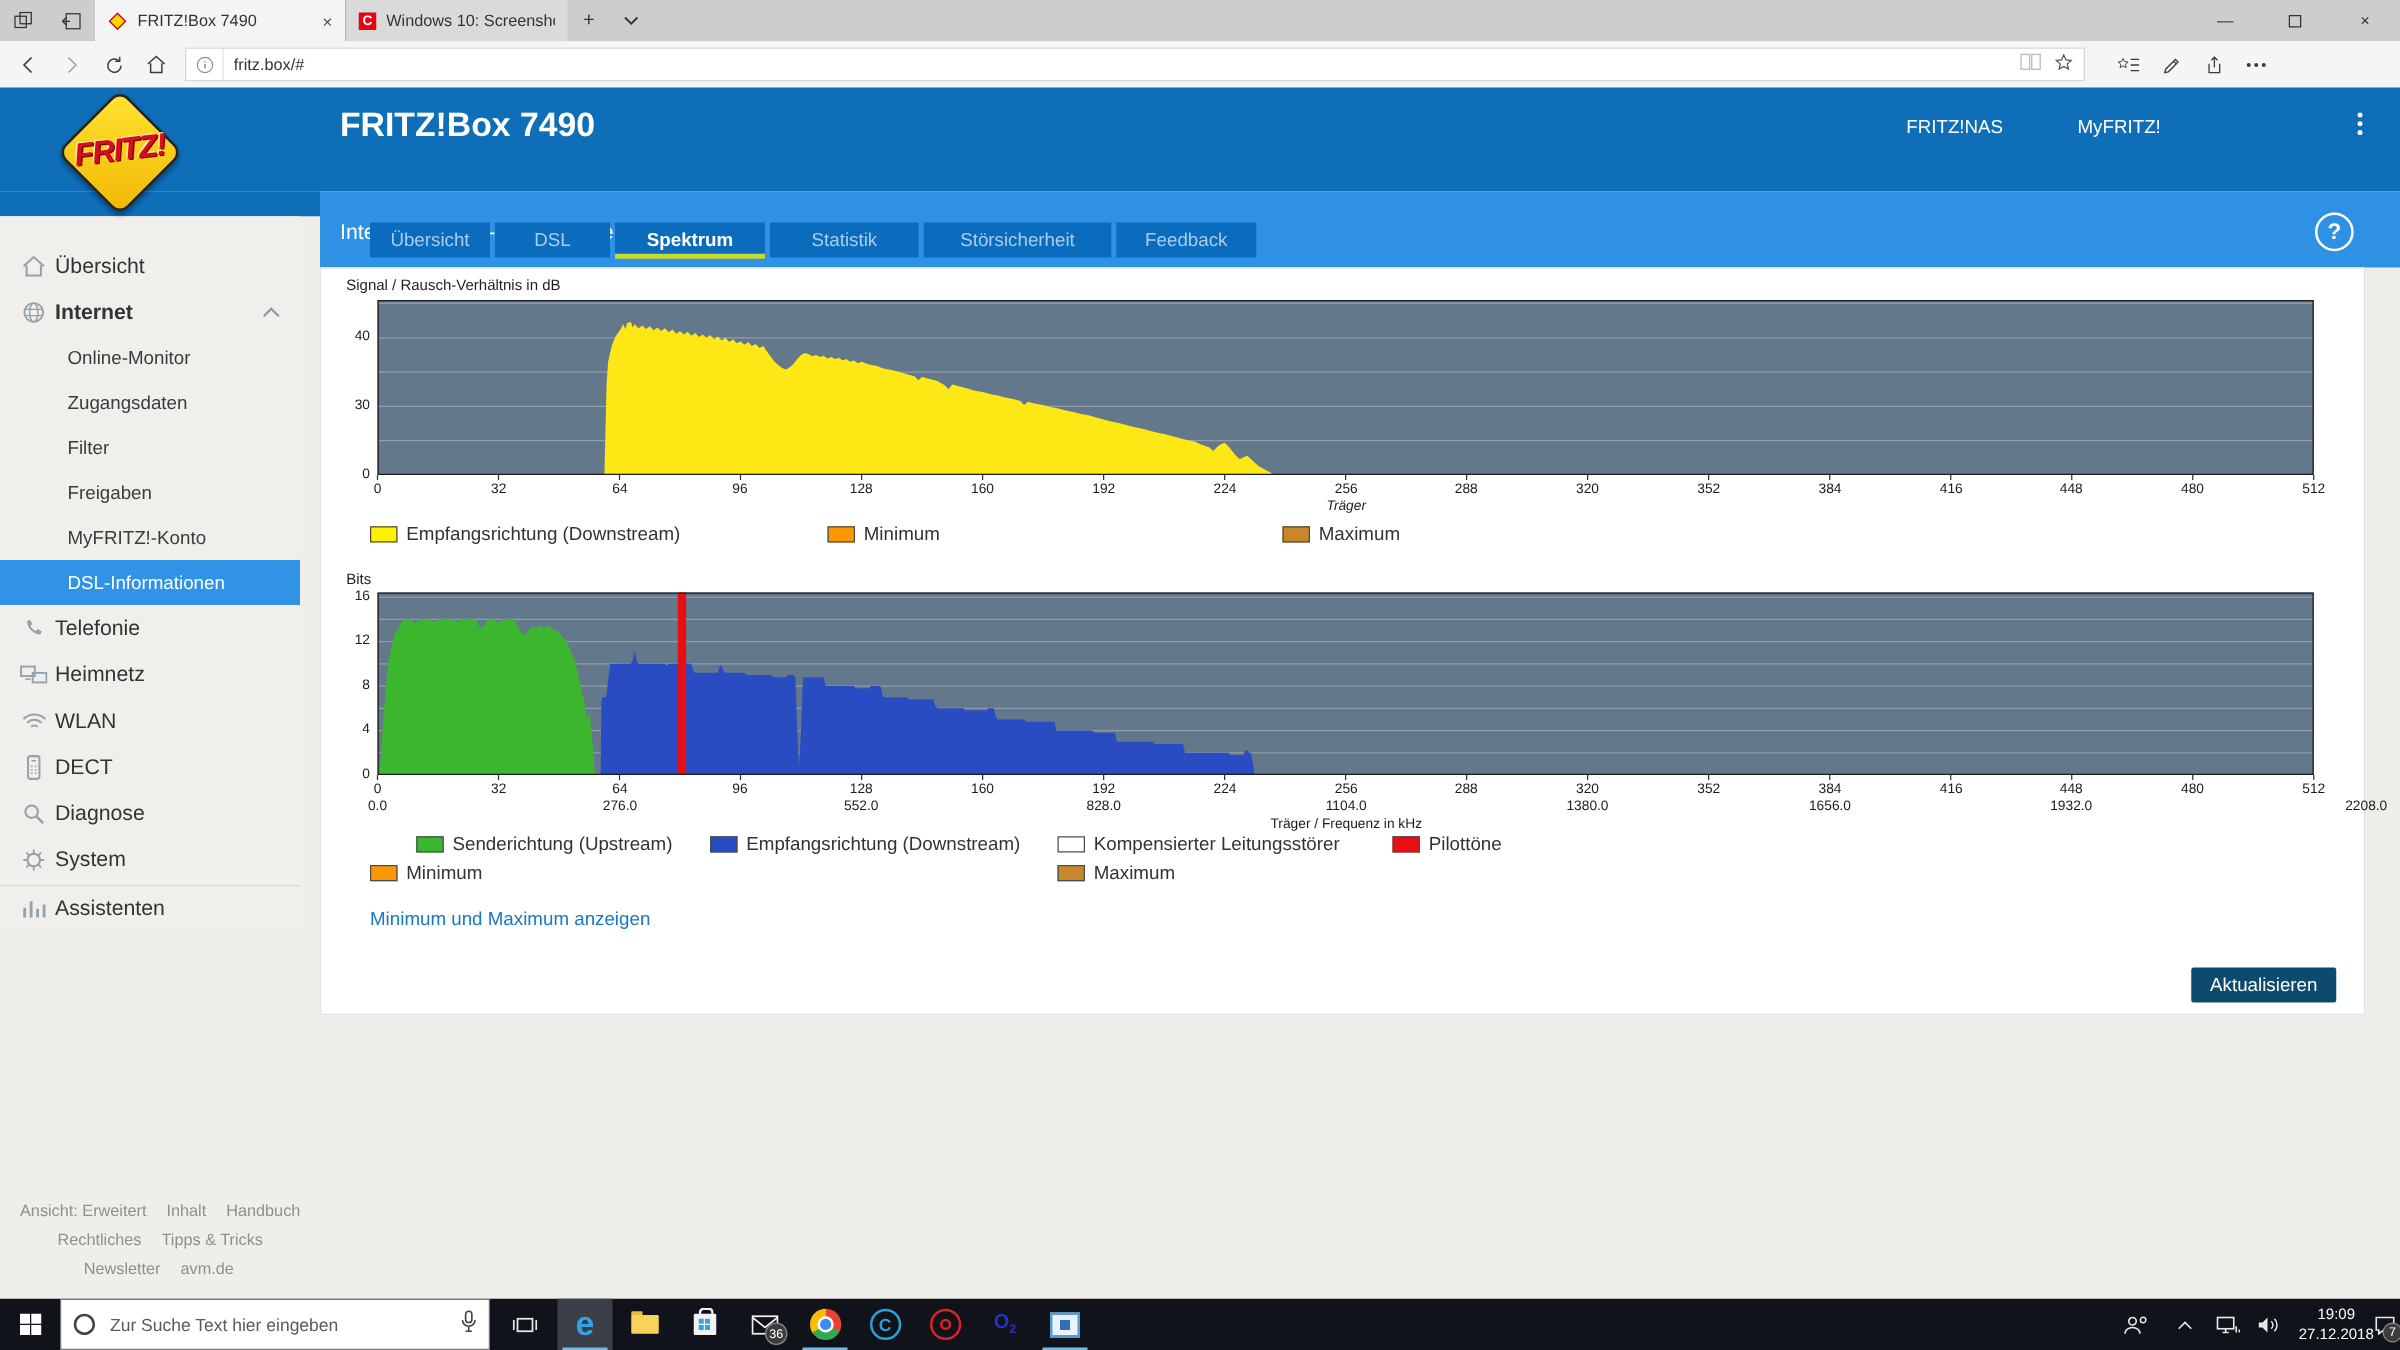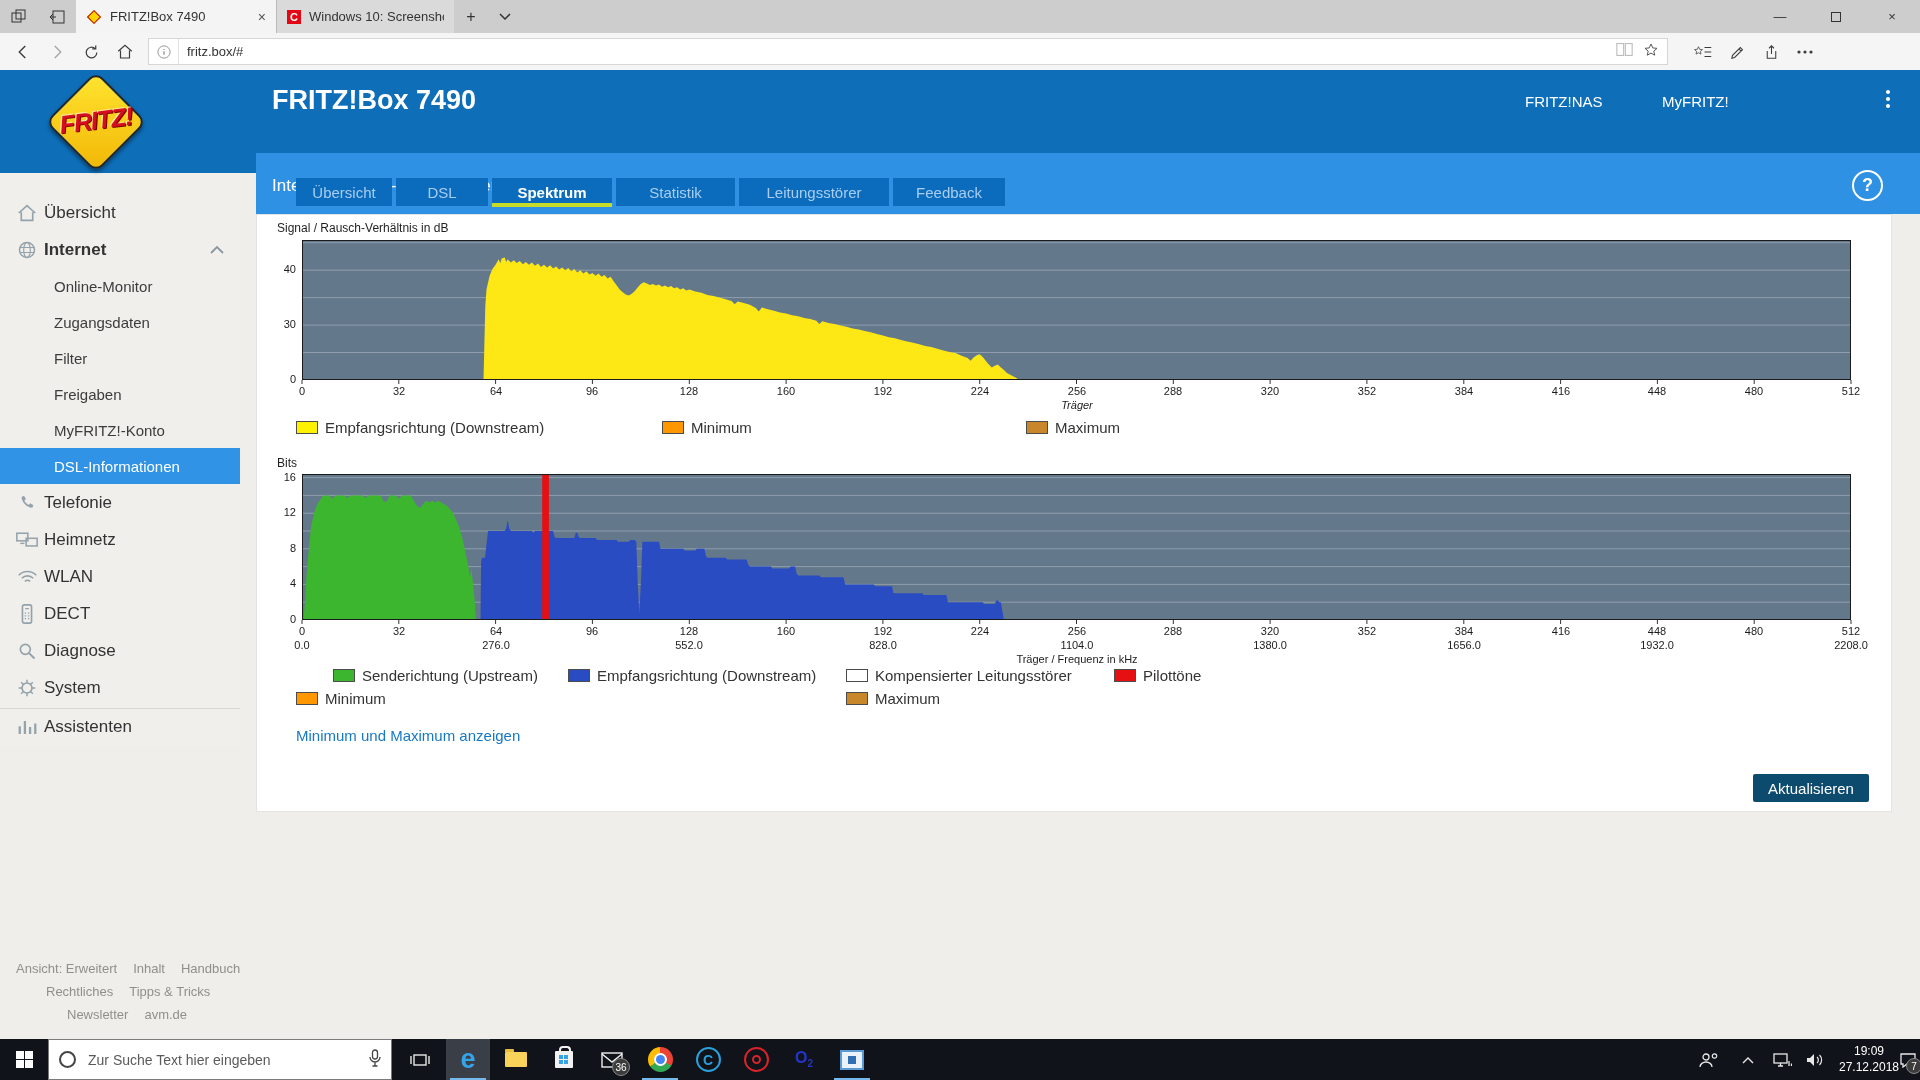--- a/index.html
+++ b/index.html
@@ -248,21 +248,21 @@
       <div class="atab" style="width: 92px;">
         <span>DSL</span>
       </div>
       <div class="atab on" style="width: 120px;">
         <span>Spektrum</span>
       </div>
       <div class="atab" style="width: 119px;">
         <span>Statistik</span>
       </div>
       <div class="atab" style="width: 150px;">
-        <span>Leitungsstörer</span>
+        <span>Störsicherheit</span>
       </div>
       <div class="atab" style="width: 112px;">
         <span>Feedback</span>
       </div>
     </div>
 
   <div id="side">
       <div class="srow l1">
         <span class="sicon">
           <svg width="20" height="18" viewBox="0 0 24 22">
@@ -471,21 +471,21 @@
       <div class="xtick" style="left: 1452px; top: 151px;">480</div>
       <div class="xtick" style="left: 1549px; top: 151px;">512</div>
       <div class="xtick" style="left: 0px; top: 165px;">0.0</div>
       <div class="xtick" style="left: 194px; top: 165px;">276.0</div>
       <div class="xtick" style="left: 387px; top: 165px;">552.0</div>
       <div class="xtick" style="left: 581px; top: 165px;">828.0</div>
       <div class="xtick" style="left: 775px; top: 165px;">1104.0</div>
       <div class="xtick" style="left: 968px; top: 165px;">1380.0</div>
       <div class="xtick" style="left: 1162px; top: 165px;">1656.0</div>
       <div class="xtick" style="left: 1355px; top: 165px;">1932.0</div>
-      <div class="xtick" style="left: 1549px; top: 165px;">2208.0</div>
+      <div class="xtick" style="left: 1591px; top: 165px;">2208.0</div>
       <div class="ytick" style="left: -40px; top: 139px;">0</div>
       <div class="ytick" style="left: -40px; top: 103px;">4</div>
       <div class="ytick" style="left: -40px; top: 68px;">8</div>
       <div class="ytick" style="left: -40px; top: 32px;">12</div>
       <div class="ytick" style="left: -40px; top: -3px;">16</div>
       <div class="axlab" style="left: 775px; top: 179px;">Träger / Frequenz in kHz</div>
     </div>
   <div class="bluelink">Minimum und Maximum anzeigen</div>
   <button class="refreshbtn">Aktualisieren</button>
 

